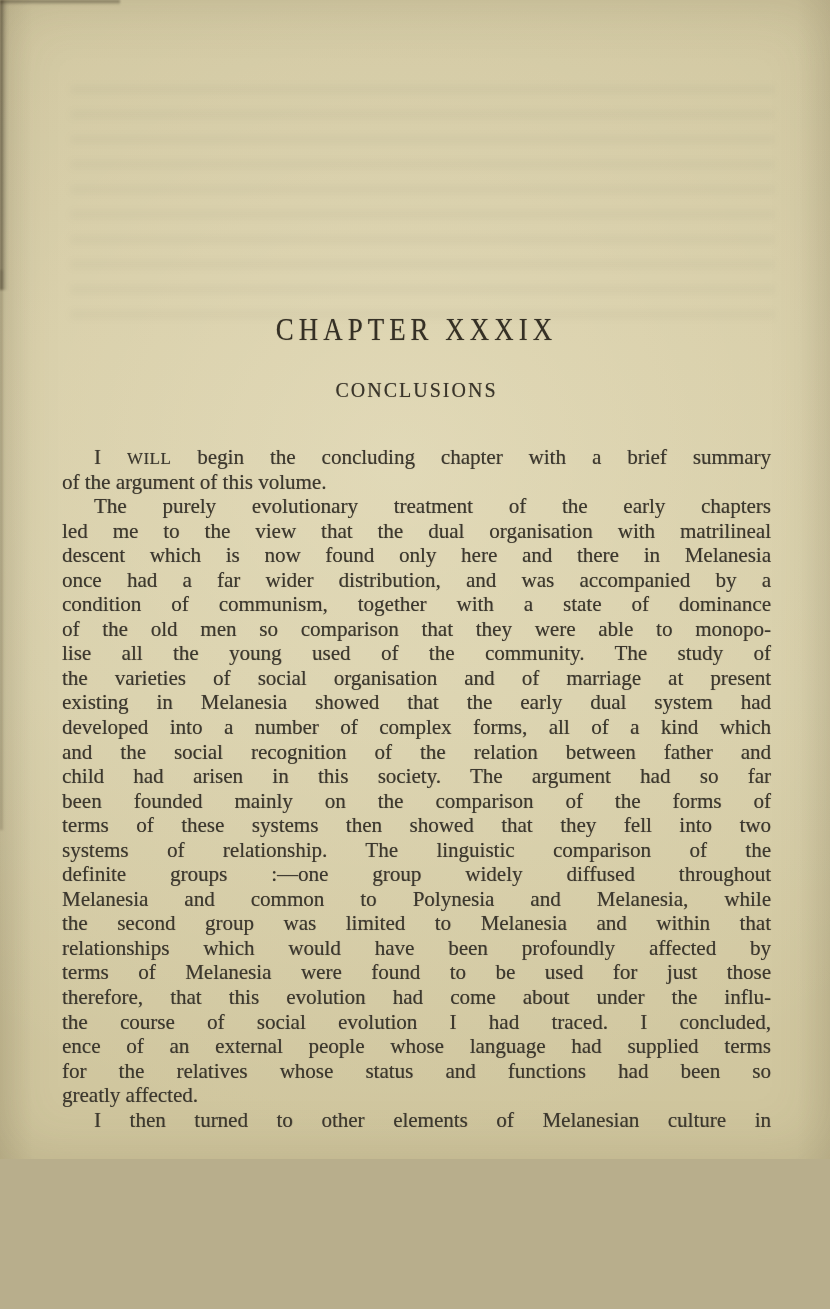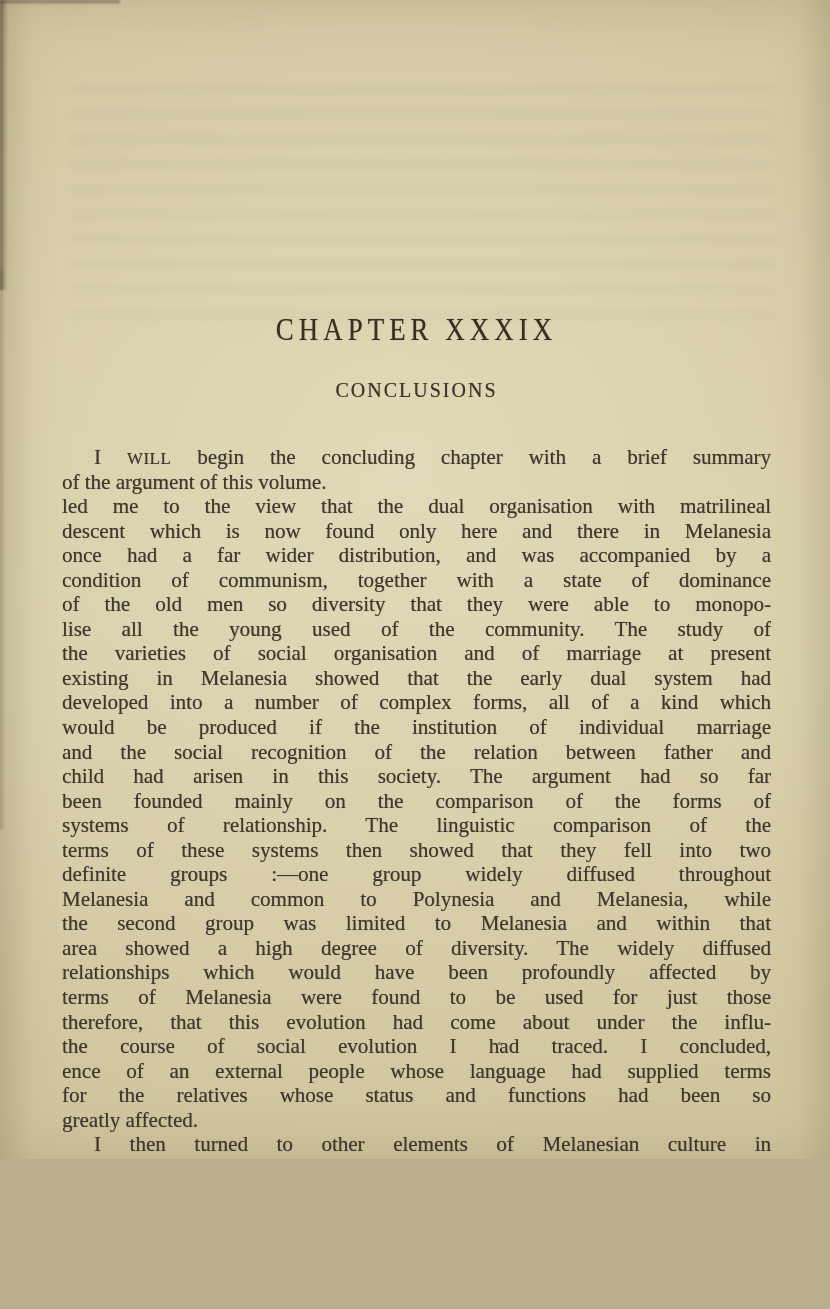--- a/index.html
+++ b/index.html
@@ -113,39 +113,38 @@
   <div class="edge-top"></div>
   <div class="bleedthrough"></div>
 
   <div class="chapter-title">CHAPTER XXXIX</div>
 
   <div class="section-title">CONCLUSIONS</div>
 
   <div class="text-block">
       <div class="line indent">I <span class="sc">WILL</span> begin the concluding chapter with a brief summary</div>
       <div class="line endline">of the argument of this volume.</div>
+      <div class="line indent">The purely evolutionary treatment of the early chapters</div>
       <div class="line">led me to the view that the dual organisation with matrilineal</div>
       <div class="line">descent which is now found only here and there in Melanesia</div>
       <div class="line">once had a far wider distribution, and was accompanied by a</div>
       <div class="line">condition of communism, together with a state of dominance</div>
-      <div class="line">of the old men so diversity that they were able to monopo-</div>
+      <div class="line">of the old men so comparison that they were able to monopo-</div>
       <div class="line">lise all the young used of the community.  The study of</div>
       <div class="line">the varieties of social organisation and of marriage at present</div>
       <div class="line">existing in Melanesia showed that the early dual system had</div>
       <div class="line">developed into a number of complex forms, all of a kind which</div>
-      <div class="line">would be produced if the institution of individual marriage</div>
       <div class="line">and the social recognition of the relation between father and</div>
       <div class="line">child had arisen in this society.  The argument had so far</div>
       <div class="line">been founded mainly on the comparison of the forms of</div>
+      <div class="line">terms of these systems then showed that they fell into two</div>
       <div class="line">systems of relationship.  The linguistic comparison of the</div>
-      <div class="line">terms of these systems then showed that they fell into two</div>
       <div class="line">definite groups :—one group widely diffused throughout</div>
       <div class="line">Melanesia and common to Polynesia and Melanesia, while</div>
       <div class="line">the second group was limited to Melanesia and within that</div>
-      <div class="line">area showed a high degree of diversity.  The widely diffused</div>
       <div class="line">relationships which would have been profoundly affected by</div>
       <div class="line">terms of Melanesia were found to be used for just those</div>
       <div class="line">therefore, that this evolution had come about under the influ-</div>
       <div class="line">the course of social evolution I had traced.  I concluded,</div>
       <div class="line">ence of an external people whose language had supplied terms</div>
       <div class="line">for the relatives whose status and functions had been so</div>
       <div class="line endline">greatly affected.</div>
       <div class="line indent">I then turned to other elements of Melanesian culture in</div>
     </div>
 

